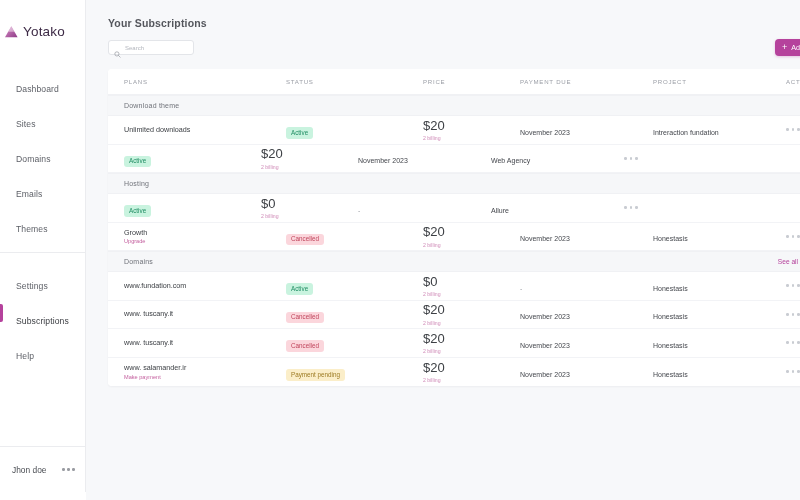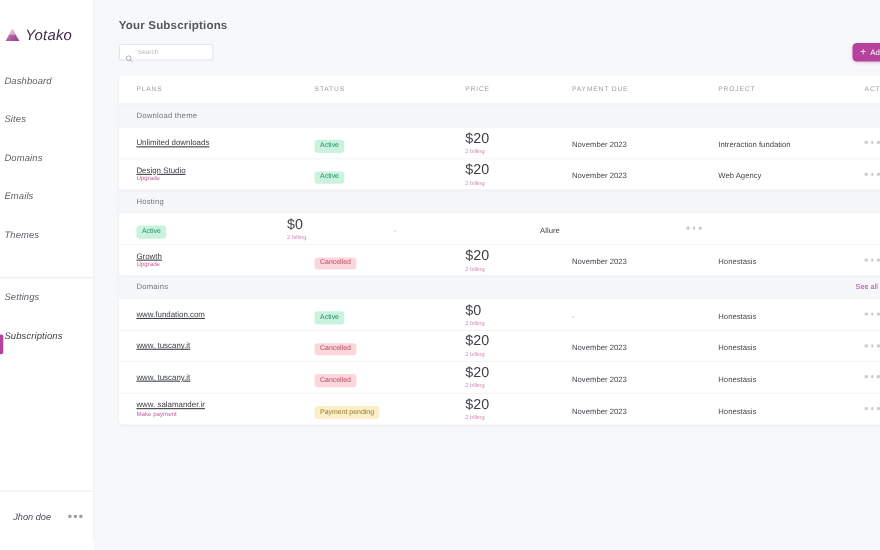--- a/index.html
+++ b/index.html
@@ -11,36 +11,36 @@
     -webkit-font-smoothing: antialiased;
   }
   .app { display: flex; width: 800px; height: 500px; }
 
   
   .sidebar {
     width: 86px; height: 492px;
     background: #ffffff;
     border-right: 1px solid #ebecef;
     display: flex; flex-direction: column;
-    position: relative; flex: 0 0 86px; font-style: italic;
+    position: relative; flex: 0 0 86px;
   }
   .logo-row {
     display: flex; align-items: center;
     gap: 4px; padding: 17px 0 0 4px;
     height: 46px;
   }
   .logo-mark { width: 15px; height: 14px; flex: 0 0 15px; position: relative; }
   .logo-text {
     font-size: 13.5px; letter-spacing: 0.2px;
     color: #3d2a46; font-weight: 400;
   }
   .nav-group { margin-top: 22px; }
   .nav-item {
-    height: 26px; display: flex; align-items: flex-start;
-    padding-left: 4px; position: relative;
+    height: 26px; display: flex; align-items: flex-end;
+    padding-left: 16px; position: relative;
     font-size: 8.6px; color: #5c5f66; letter-spacing: .1px;
     margin-bottom: 9px; cursor: pointer;
   }
   .nav-item.active { color: #3b3d42; }
   .nav-item.active .bar {
     position: absolute; left: 0; top: 4px;
     width: 3px; height: 18px; border-radius: 0 2px 2px 0;
     background: #b5429c;
   }
   .nav-divider {
@@ -132,21 +132,21 @@
   }
   .row:last-child { border-bottom: none; }
   
   .c-plan   { width: 162px; flex: 0 0 162px; }
   .c-status { width: 137px; flex: 0 0 137px; }
   .c-price  { width: 97px;  flex: 0 0 97px; }
   .c-due    { width: 133px; flex: 0 0 133px; }
   .c-proj   { width: 131px; flex: 0 0 131px; }
   .c-act    { flex: 1 1 auto; display: flex; justify-content: flex-start; padding-left: 2px; }
 
-  .plan-name { font-size: 7.2px; color: #3d4045; line-height: 1.35; text-decoration: underline; }
+  .plan-name { font-size: 7.2px; color: #3d4045; line-height: 1.35; }
   .plan-sub { font-size: 5.6px; color: #c4609f; margin-top: 1px; line-height: 1.2; }
   .badge {
     display: inline-block; border-radius: 3px;
     font-size: 6.3px; padding: 2.5px 5px; line-height: 1;
   }
   .badge.active    { background: #c9f3df; color: #1f8d63; }
   .badge.cancelled { background: #fbd6dc; color: #c0455c; }
   .badge.pending   { background: #fbeec9; color: #9c7a22; }
   .price-main { font-size: 13px; color: #3d4045; line-height: 1.3; }
   .price-sub { font-size: 5.2px; color: #d08cb8; line-height: 1.2; margin-top: .5px; }
@@ -198,20 +198,23 @@
     <div class="nav-divider"></div>
 
     <nav class="nav-group" style="margin-top:0">
       <div class="nav-item">
         <span>Settings</span>
       </div>
       <div class="nav-item active">
         <span class="bar"></span>
         <span>Subscriptions</span>
       </div>
+      <div class="nav-item">
+        <span>Help</span>
+      </div>
     </nav>
 
     <div class="sidebar-footer">
       <span class="footer-name">Jhon doe</span>
       <span class="dots">
           <i></i>
           <i></i>
           <i></i>
         </span>
     </div>
@@ -264,24 +267,20 @@
               <div class="c-proj"><span class="cell-text">Intreraction fundation</span></div>
               <div class="c-act">
                 <span class="rowdots">
                   <i></i>
                   <i></i>
                   <i></i>
                 </span>
               </div>
             </div>
             <div class="row">
-              <div class="c-plan">
-                <div class="plan-name">Design Studio</div>
-                <div class="plan-sub">Upgrade</div>
-              </div>
               <div class="c-status"><span class="badge active">Active</span></div>
               <div class="c-price">
                 <div class="price-main">$20</div>
                 <div class="price-sub">2 billing</div>
               </div>
               <div class="c-due"><span class="cell-text">November 2023</span></div>
               <div class="c-proj"><span class="cell-text">Web  Agency</span></div>
               <div class="c-act">
                 <span class="rowdots">
                   <i></i>

